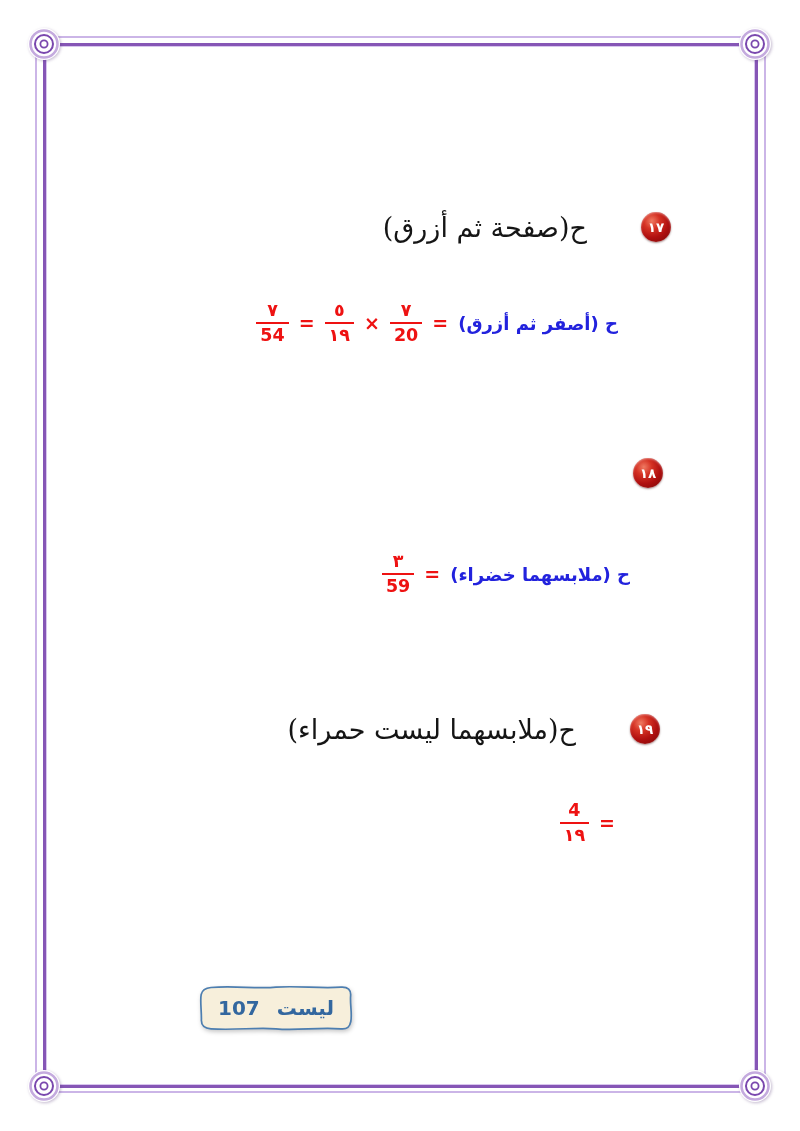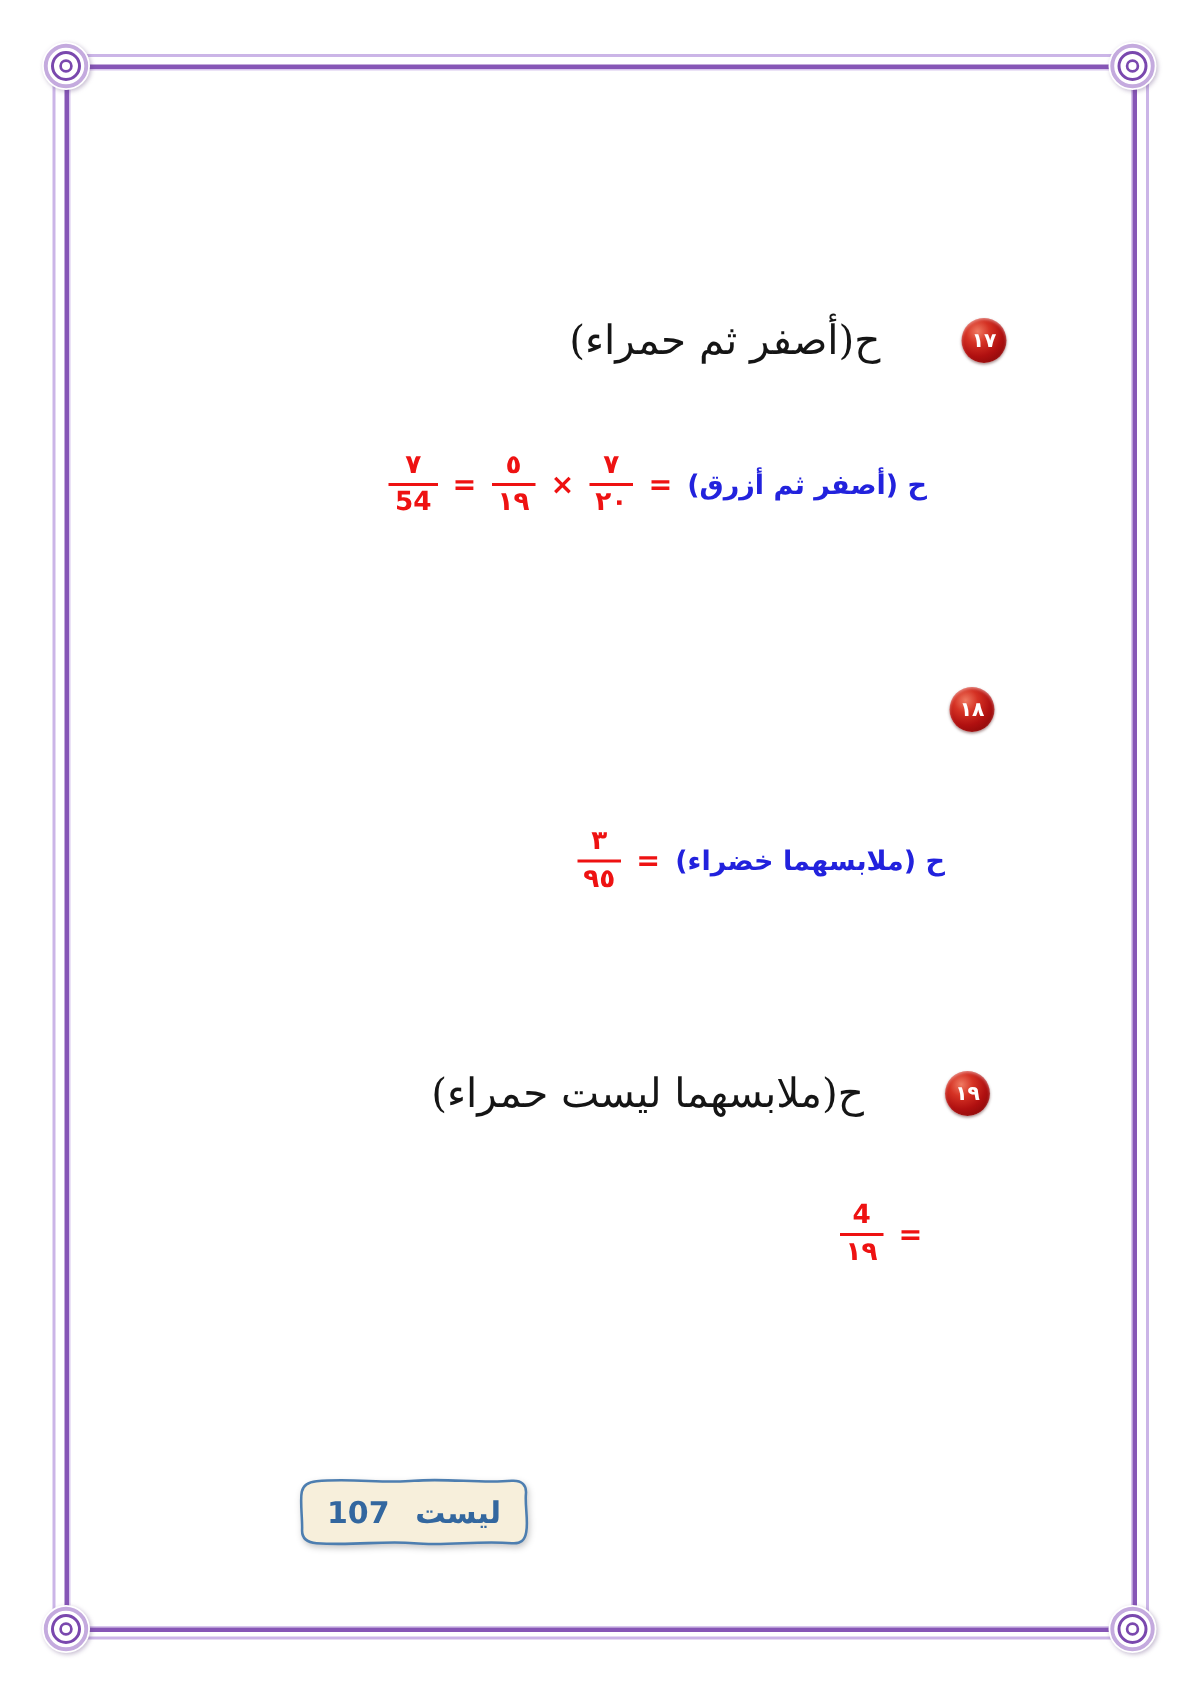--- a/index.html
+++ b/index.html
@@ -94,30 +94,30 @@
   </svg>
   <svg class="ornament orn-br" width="36" height="36" viewBox="0 0 36 36">
     <circle cx="18" cy="18" r="16" fill="#ffffff"></circle>
     <circle cx="18" cy="18" r="13.5" fill="none" stroke="#c4aade" stroke-width="2.6"></circle>
     <circle cx="18" cy="18" r="9" fill="none" stroke="#7a48ae" stroke-width="2"></circle>
     <circle cx="18" cy="18" r="3.6" fill="#ffffff" stroke="#7a48ae" stroke-width="1.8"></circle>
   </svg>
 
   <div class="heading" style="top:204px; right:129px;">
     <span class="num-badge">١٧</span>
-    <span class="heading-text">ح(أصفر ثم حمراء)</span>
+    <span class="heading-text">ح(صفحة ثم أزرق)</span>
   </div>
 
   <div class="equation" style="top:296px; right:182px;">
     <span class="sol-label">ح (أصفر ثم أزرق)</span>
     <span class="op">=</span>
     <span class="frac">
       <span class="num">٧</span>
       <span class="bar"></span>
-      <span class="den">٢٠</span>
+      <span class="den">20</span>
     </span>
     <span class="op">×</span>
     <span class="frac">
       <span class="num">٥</span>
       <span class="bar"></span>
       <span class="den">١٩</span>
     </span>
     <span class="op">=</span>
     <span class="frac">
       <span class="num">٧</span>
@@ -129,21 +129,21 @@
   <div class="heading" style="top:450px; right:137px;">
     <span class="num-badge">١٨</span>
   </div>
 
   <div class="equation" style="top:547px; right:170px;">
     <span class="sol-label">ح (ملابسهما خضراء)</span>
     <span class="op">=</span>
     <span class="frac">
       <span class="num">٣</span>
       <span class="bar"></span>
-      <span class="den">٩٥</span>
+      <span class="den">59</span>
     </span>
   </div>
 
   <div class="heading" style="top:706px; right:140px;">
     <span class="num-badge">١٩</span>
     <span class="heading-text">ح(ملابسهما ليست حمراء)</span>
   </div>
 
   <div class="equation" style="top:796px; right:185px;">
     <span class="op">=</span>

